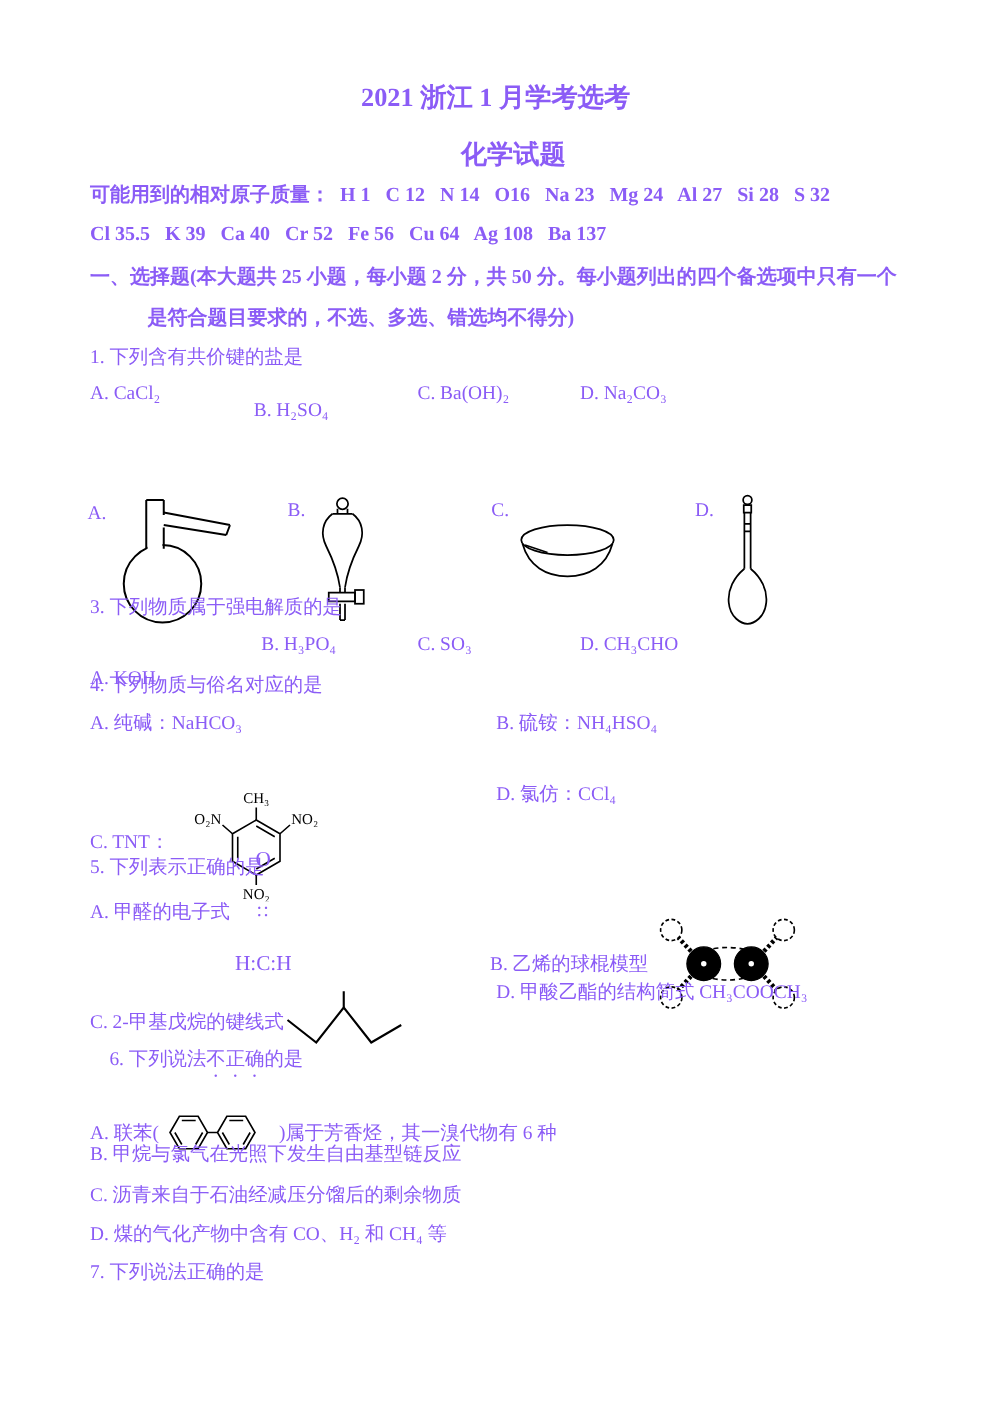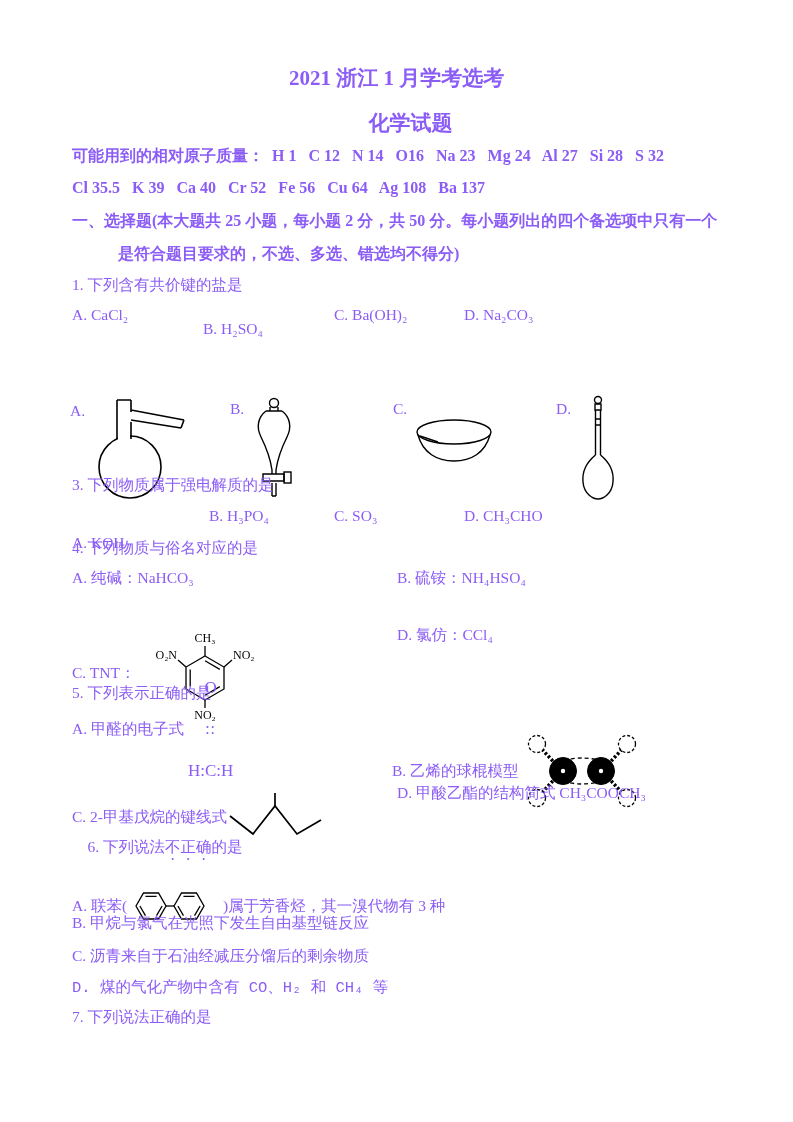--- a/index.html
+++ b/index.html
@@ -165,22 +165,22 @@
     <span class="body15">A. 联苯(</span>
     <span class="figure">
       <svg width="96" height="46" viewBox="0 0 96 46" stroke-width="1.3">
         <polygon points="9,23 16.5,10 31.5,10 39,23 31.5,36 16.5,36"></polygon>
         <polygon points="47,23 54.5,10 69.5,10 77,23 69.5,36 54.5,36"></polygon>
         <path d="M39,23 L47,23"></path>
         <path d="M18.45,13.4 L29.55,13.4 M35.1,23 L29.55,32.6 M18.45,32.6 L12.9,23"></path>
         <path d="M56.45,13.4 L67.55,13.4 M73.1,23 L67.55,32.6 M56.45,32.6 L50.9,23"></path>
       </svg>
     </span>
-    <span class="body15">)属于芳香烃，其一溴代物有 3 种</span>
+    <span class="body15">)属于芳香烃，其一溴代物有 6 种</span>
   </div>
 
   <div class="abs body15" style="left:72px;top:946px;">C. 沥青来自于石油经减压分馏后的剩余物质</div>
   <div class="abs body15" style="left:72px;top:913px;">B. 甲烷与氯气在光照下发生自由基型链反应</div>
-  <div class="abs body15" style="left:72px;top:977px;font-family:Liberation Mono, monospace;">D. 煤的气化产物中含有 CO、H₂ 和 CH₄ 等</div>
+  <div class="abs body15" style="left:72px;top:977px;">D. 煤的气化产物中含有 CO、H₂ 和 CH₄ 等</div>
 
   <div class="abs body15" style="left:72px;top:1007px;">7. 下列说法正确的是</div>
 
 </div>
 
 </body></html>

